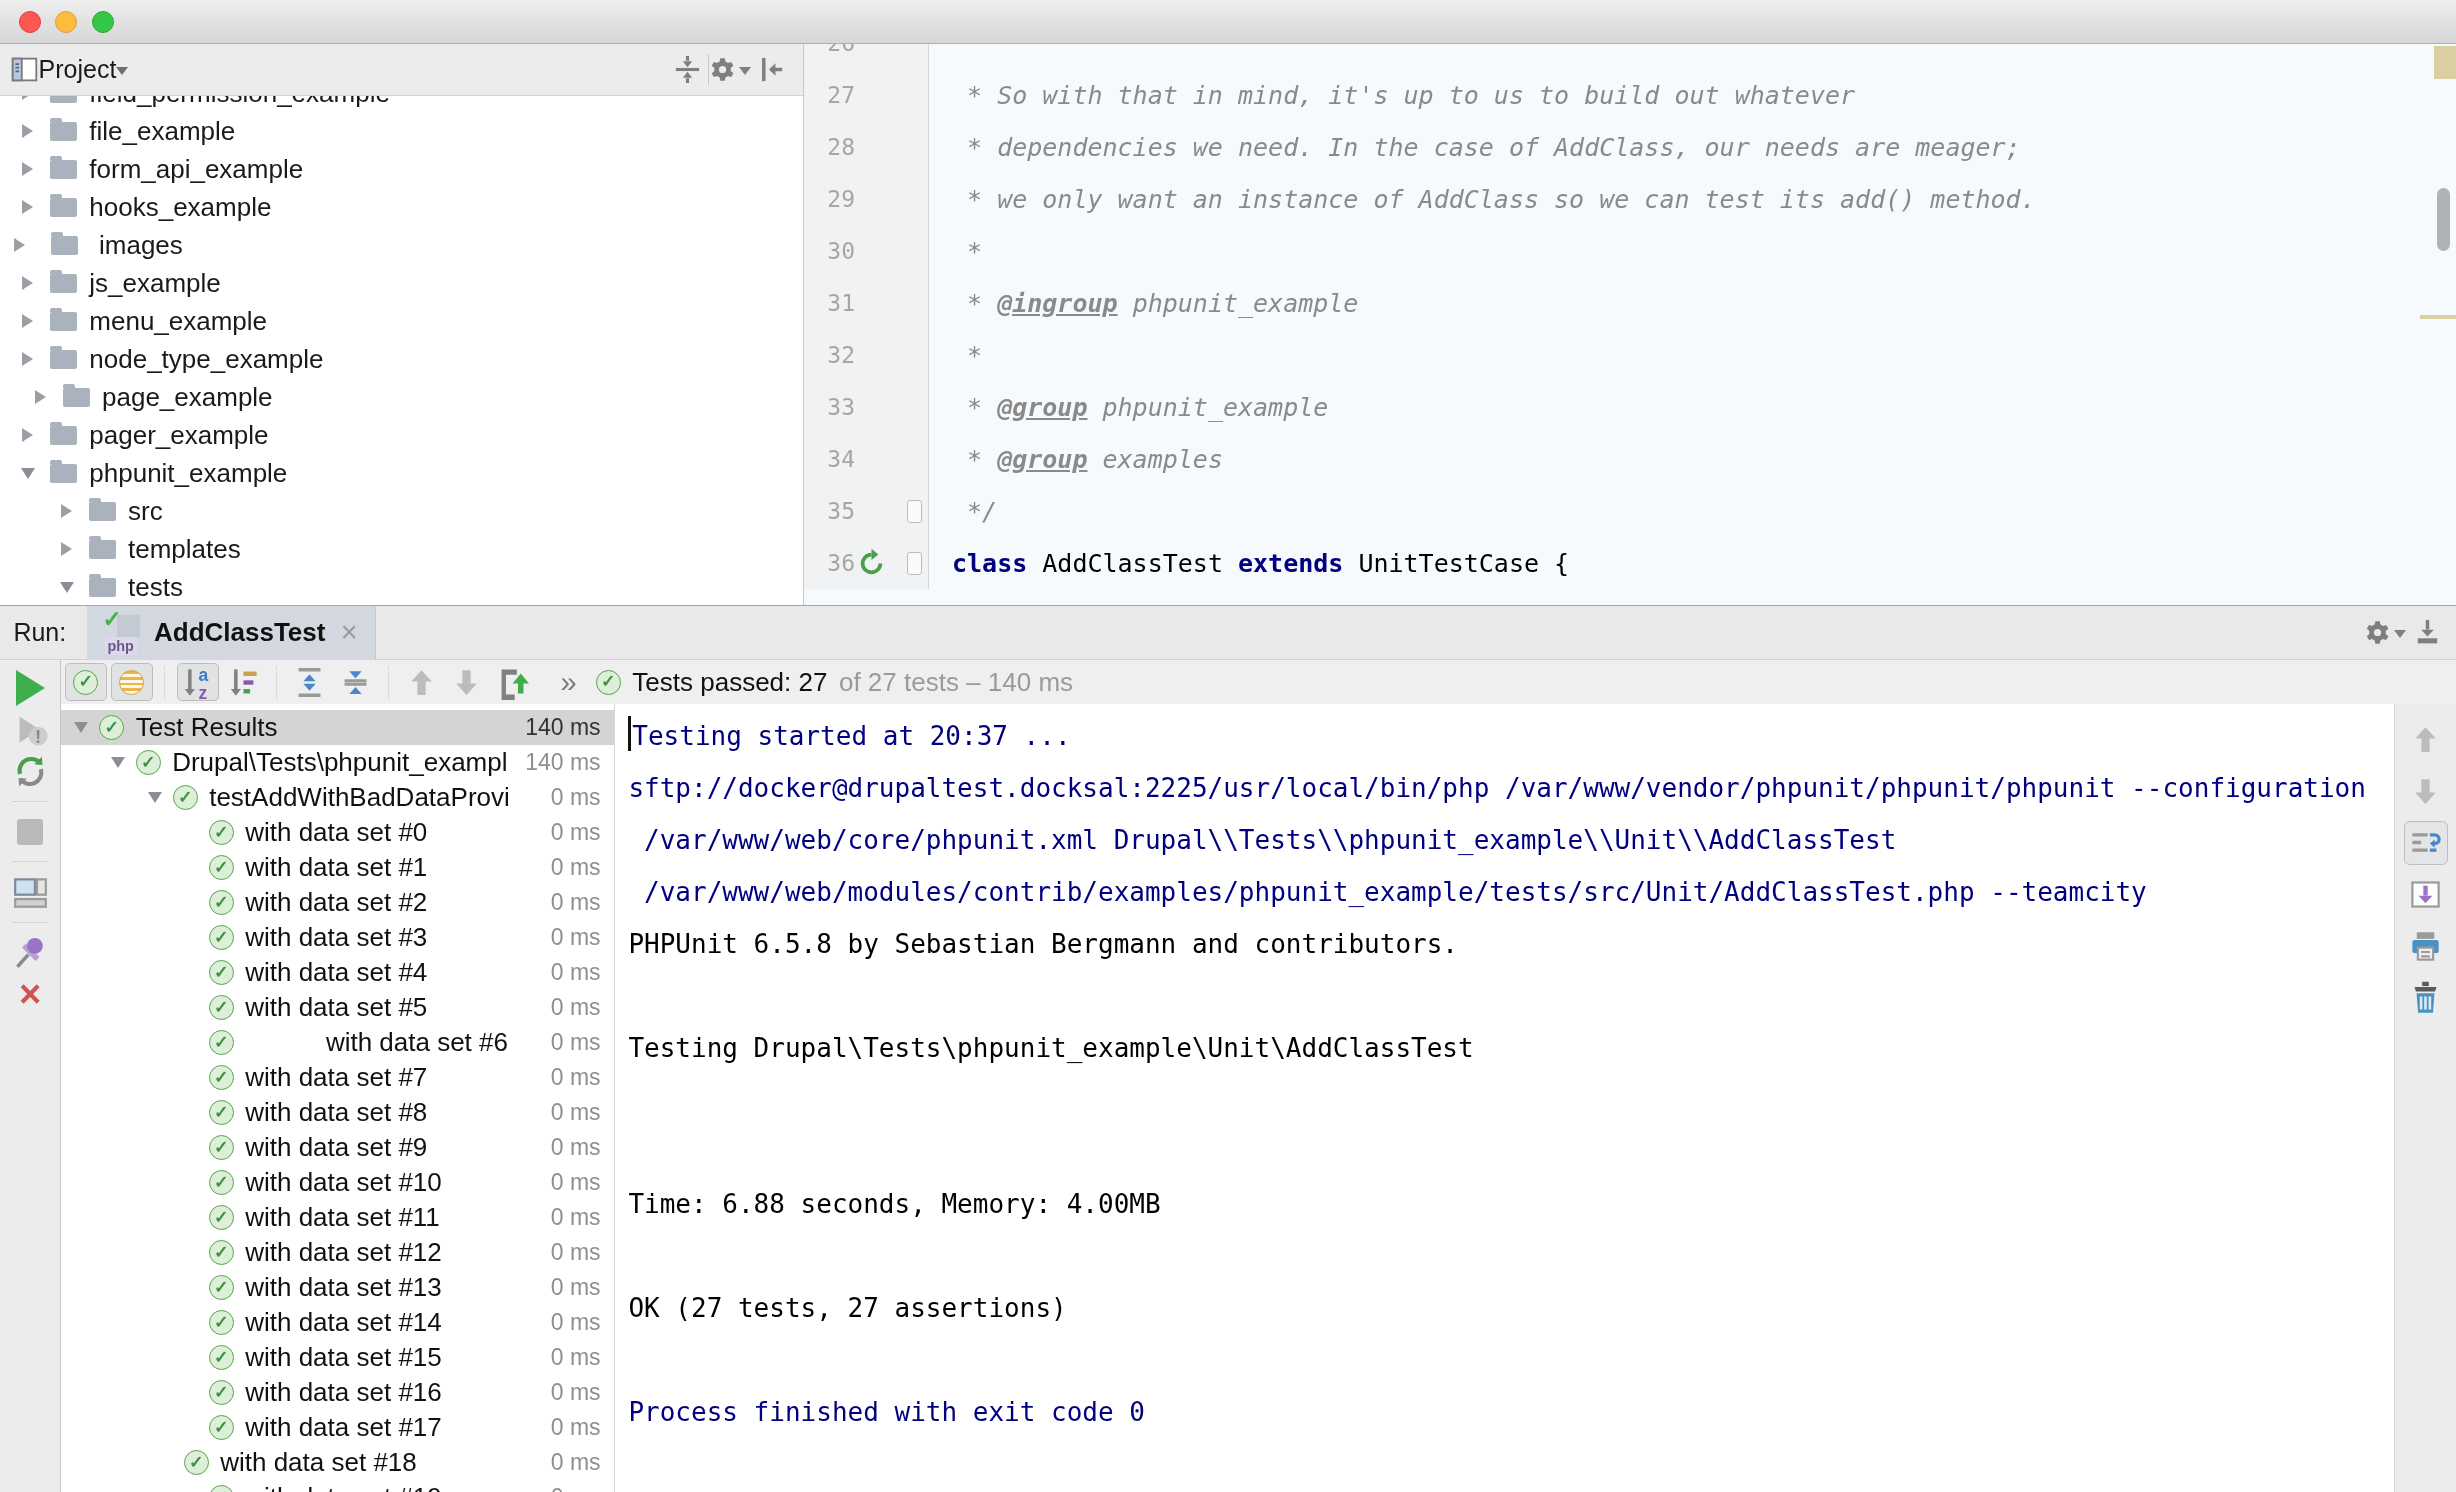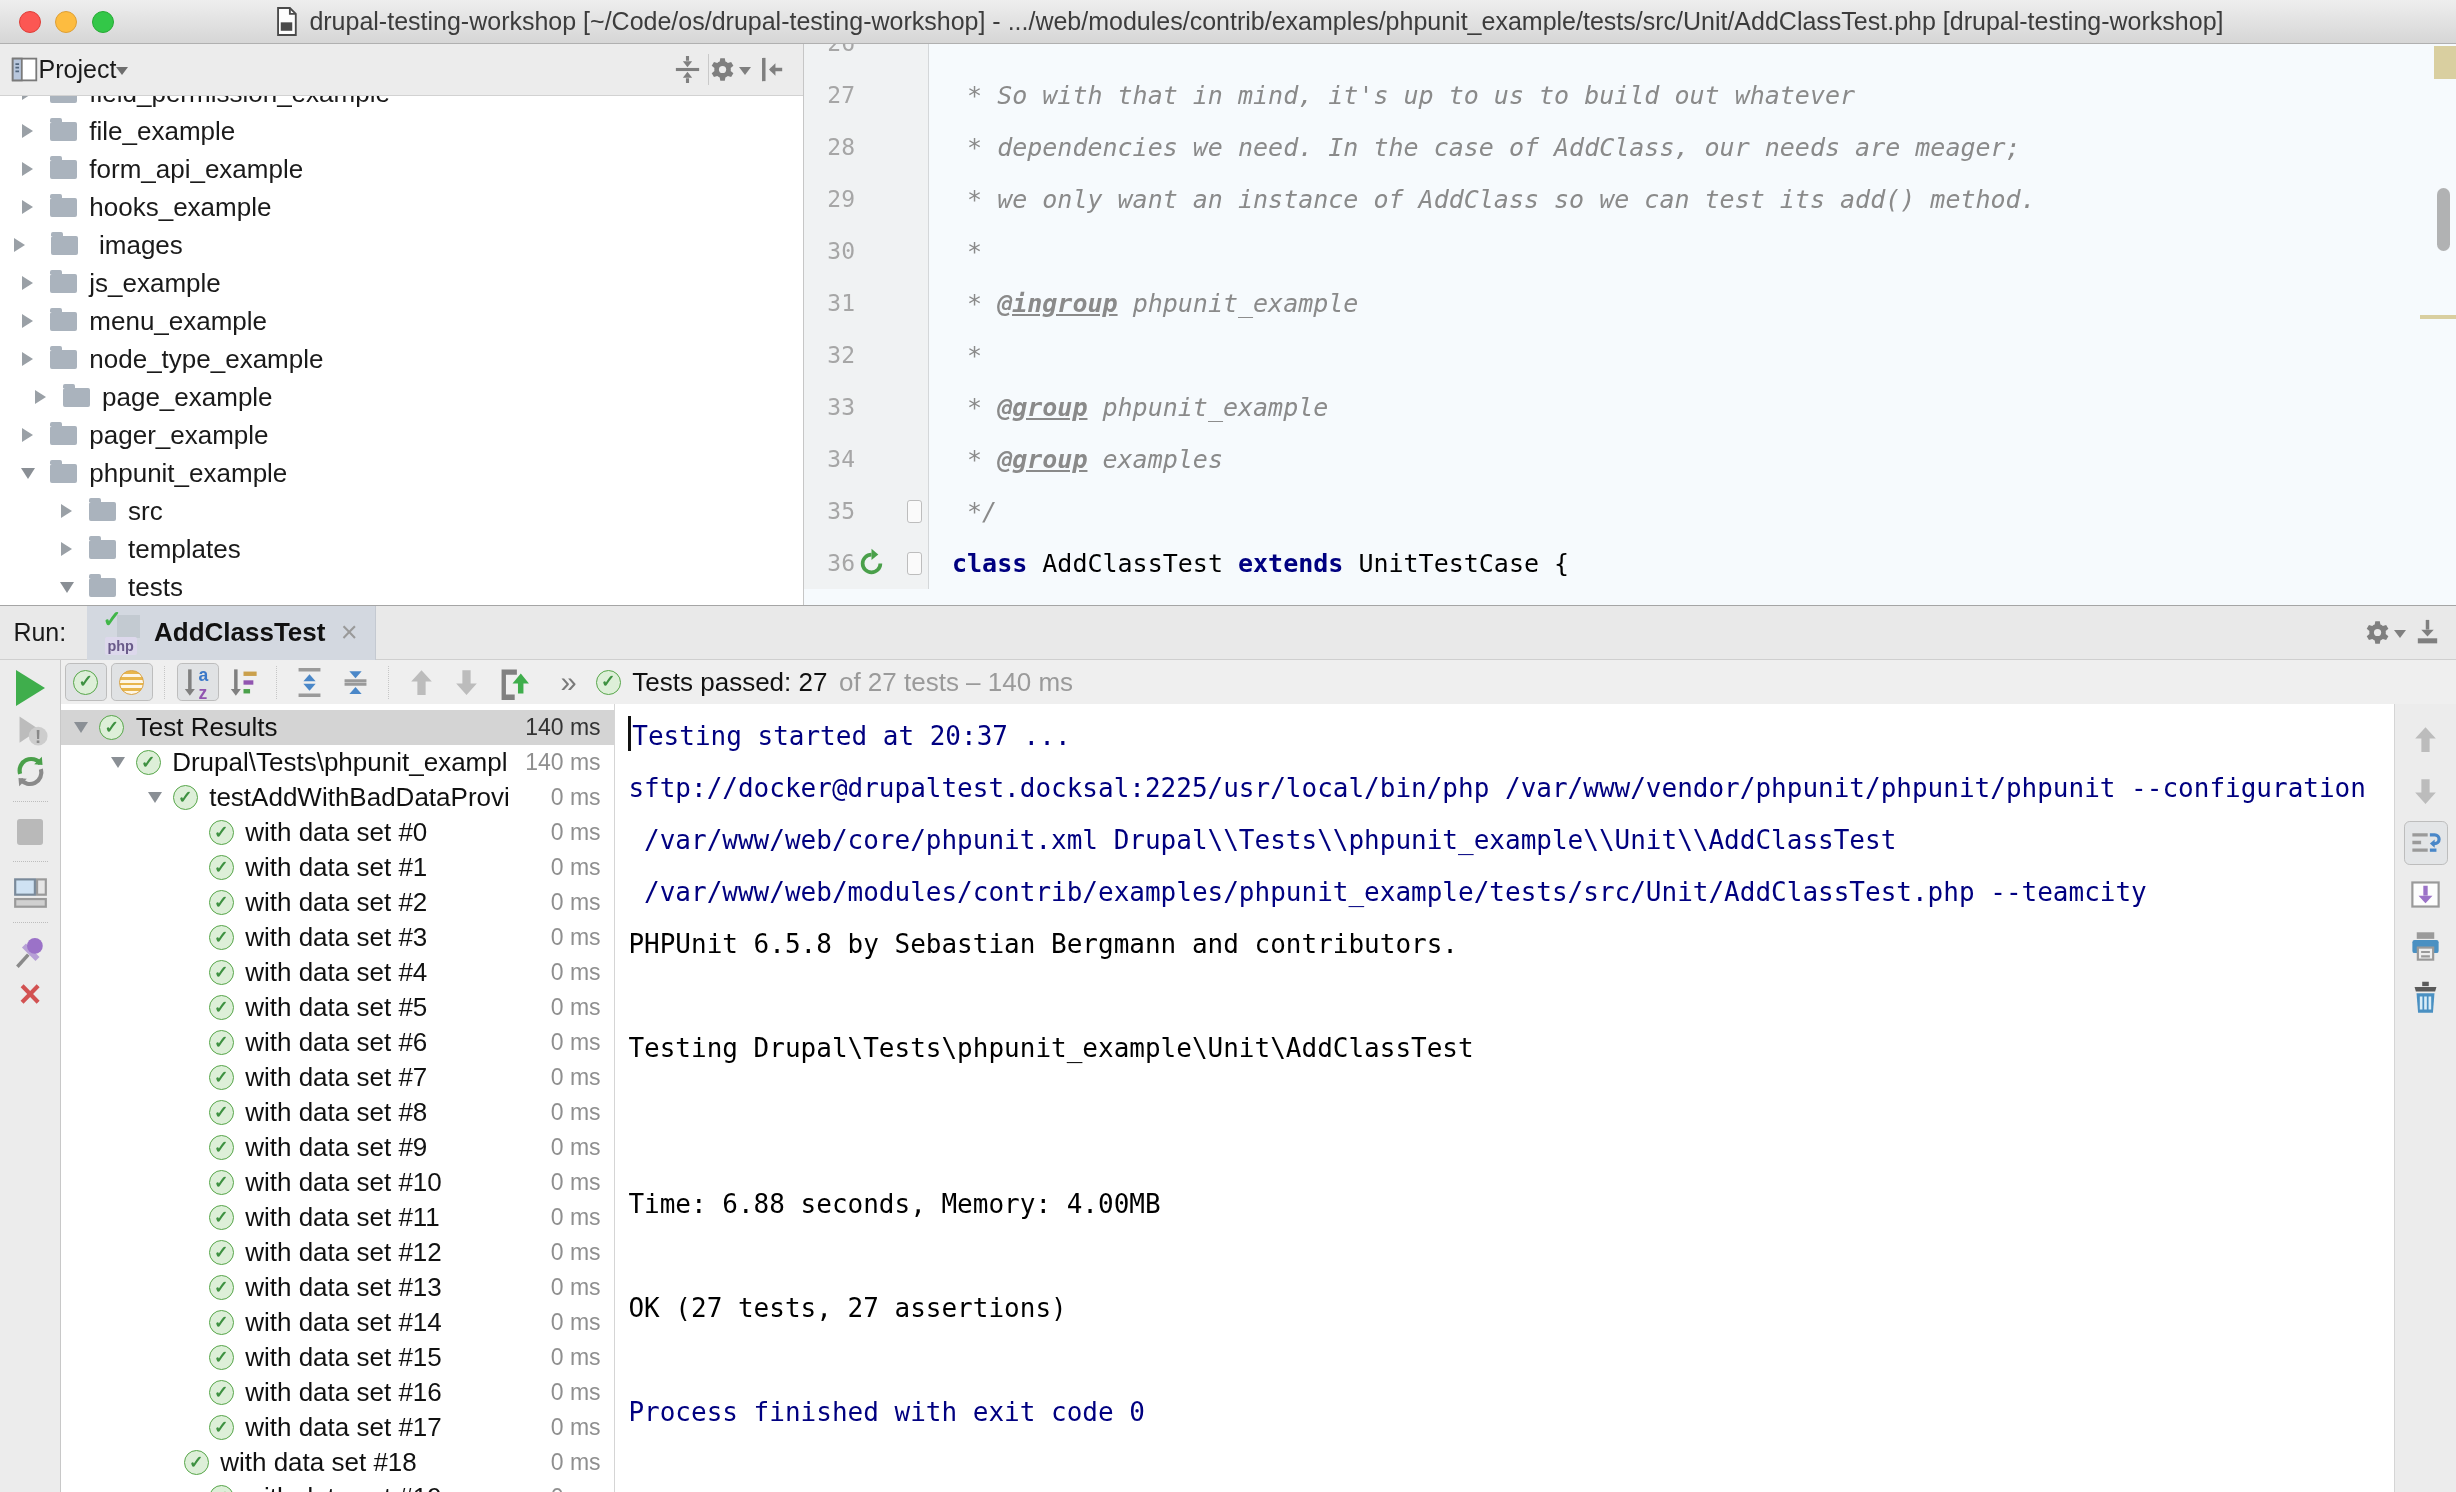--- a/index.html
+++ b/index.html
@@ -102,28 +102,20 @@
 </head>
 <body>
 
 <div class="window">
 
   <div class="titlebar">
     <div class="traffic">
       <span class="tl red"></span>
       <span class="tl yellow"></span>
       <span class="tl green"></span>
-    </div>
-    <div class="title-wrap">
-      <svg width="27" height="31" viewBox="0 0 16 18">
-          <path d="M3 1h7l3.5 3.5V17H3z" fill="#fdfdfd" stroke="#4a4a4a" stroke-width="1.1"></path>
-          <path d="M10 1v3.5h3.5" fill="none" stroke="#4a4a4a" stroke-width="1.1"></path>
-          <rect x="4.6" y="9.5" width="6.8" height="5" fill="#4a4a4a"></rect>
-        </svg>
-      <span class="title-text">drupal-testing-workshop [~/Code/os/drupal-testing-workshop] - .../web/modules/contrib/examples/phpunit_example/tests/src/Unit/AddClassTest.php [drupal-testing-workshop]</span>
     </div>
   </div>
 
   <div class="main">
     <div class="project-panel">
       <div class="pp-header">
         <svg width="29" height="29" viewBox="0 0 16 16">
             <rect x="1.5" y="2" width="13" height="12" fill="#fff" stroke="#7a7a7a"></rect>
             <rect x="1.5" y="2" width="5" height="12" fill="#b8c7dd" stroke="#7a7a7a"></rect>
             <path d="M3 5h2M3 7h2M3 9h2" stroke="#51667e" stroke-width="1"></path>
@@ -480,21 +472,21 @@
                   <span class="chk tt-chk"></span>
                   <span class="tt-label">with data set #4</span>
                   <span class="tt-dur">0 ms</span>
                 </div>
                 <div class="tt-row" style="padding-left: 119px;">
                   <span class="tri-spot" style="margin-right: 7.7px;"></span>
                   <span class="chk tt-chk"></span>
                   <span class="tt-label">with data set #5</span>
                   <span class="tt-dur">0 ms</span>
                 </div>
-                <div class="tt-row" style="padding-left: 119px;">
+                <div class="tt-row" style="padding-left: 119px; text-align: right;">
                   <span class="tri-spot" style="margin-right: 7.7px;"></span>
                   <span class="chk tt-chk"></span>
                   <span class="tt-label">with data set #6</span>
                   <span class="tt-dur">0 ms</span>
                 </div>
                 <div class="tt-row" style="padding-left: 119px;">
                   <span class="tri-spot" style="margin-right: 7.7px;"></span>
                   <span class="chk tt-chk"></span>
                   <span class="tt-label">with data set #7</span>
                   <span class="tt-dur">0 ms</span>

